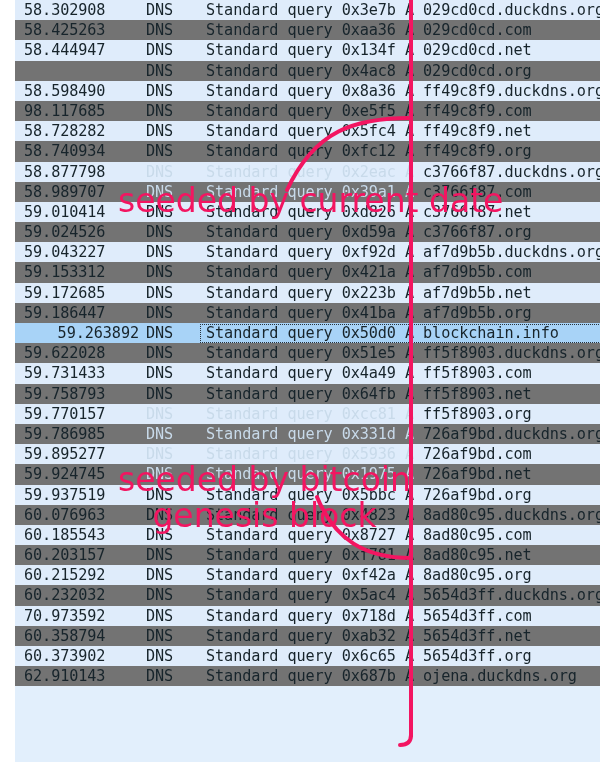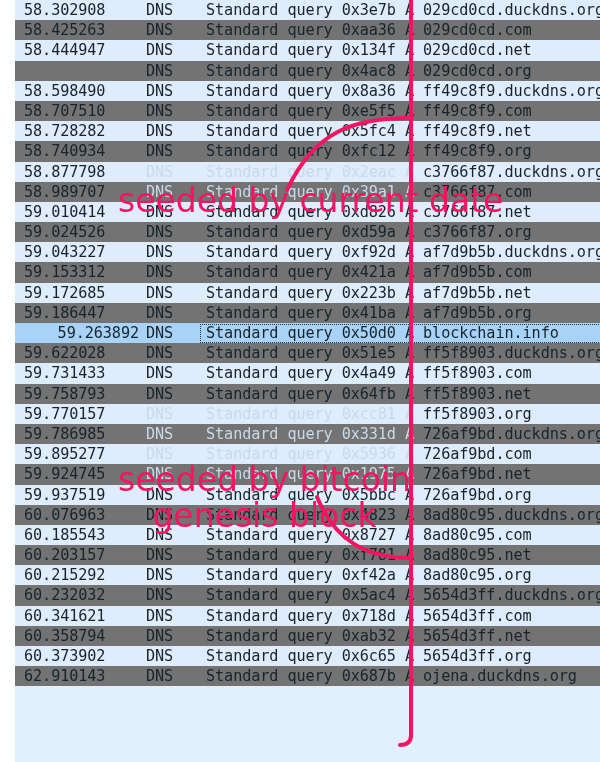--- a/index.html
+++ b/index.html
@@ -123,21 +123,21 @@
       <div class="pkt-row alt">
         <span class="c-proto">DNS</span>
         <span class="c-info"><span class="c-info-part-a">Standard query 0x4ac8 A </span><span class="c-info-part-b">029cd0cd.org</span></span>
       </div>
       <div class="pkt-row">
         <span class="c-time">58.598490</span>
         <span class="c-proto">DNS</span>
         <span class="c-info"><span class="c-info-part-a">Standard query 0x8a36 A </span><span class="c-info-part-b">ff49c8f9.duckdns.org</span></span>
       </div>
       <div class="pkt-row alt">
-        <span class="c-time">58.707510</span>
+        <span class="c-time">98.117685</span>
         <span class="c-proto">DNS</span>
         <span class="c-info"><span class="c-info-part-a">Standard query 0xe5f5 A </span><span class="c-info-part-b">ff49c8f9.com</span></span>
       </div>
       <div class="pkt-row">
         <span class="c-time">58.728282</span>
         <span class="c-proto">DNS</span>
         <span class="c-info"><span class="c-info-part-a">Standard query 0x5fc4 A </span><span class="c-info-part-b">ff49c8f9.net</span></span>
       </div>
       <div class="pkt-row alt">
         <span class="c-time">58.740934</span>
@@ -249,21 +249,21 @@
         <span class="c-time">60.215292</span>
         <span class="c-proto">DNS</span>
         <span class="c-info"><span class="c-info-part-a">Standard query 0xf42a A </span><span class="c-info-part-b">8ad80c95.org</span></span>
       </div>
       <div class="pkt-row alt">
         <span class="c-time">60.232032</span>
         <span class="c-proto">DNS</span>
         <span class="c-info"><span class="c-info-part-a">Standard query 0x5ac4 A </span><span class="c-info-part-b">5654d3ff.duckdns.org</span></span>
       </div>
       <div class="pkt-row">
-        <span class="c-time">60.341621</span>
+        <span class="c-time">70.973592</span>
         <span class="c-proto">DNS</span>
         <span class="c-info"><span class="c-info-part-a">Standard query 0x718d A </span><span class="c-info-part-b">5654d3ff.com</span></span>
       </div>
       <div class="pkt-row alt">
         <span class="c-time">60.358794</span>
         <span class="c-proto">DNS</span>
         <span class="c-info"><span class="c-info-part-a">Standard query 0xab32 A </span><span class="c-info-part-b">5654d3ff.net</span></span>
       </div>
       <div class="pkt-row">
         <span class="c-time">60.373902</span>

